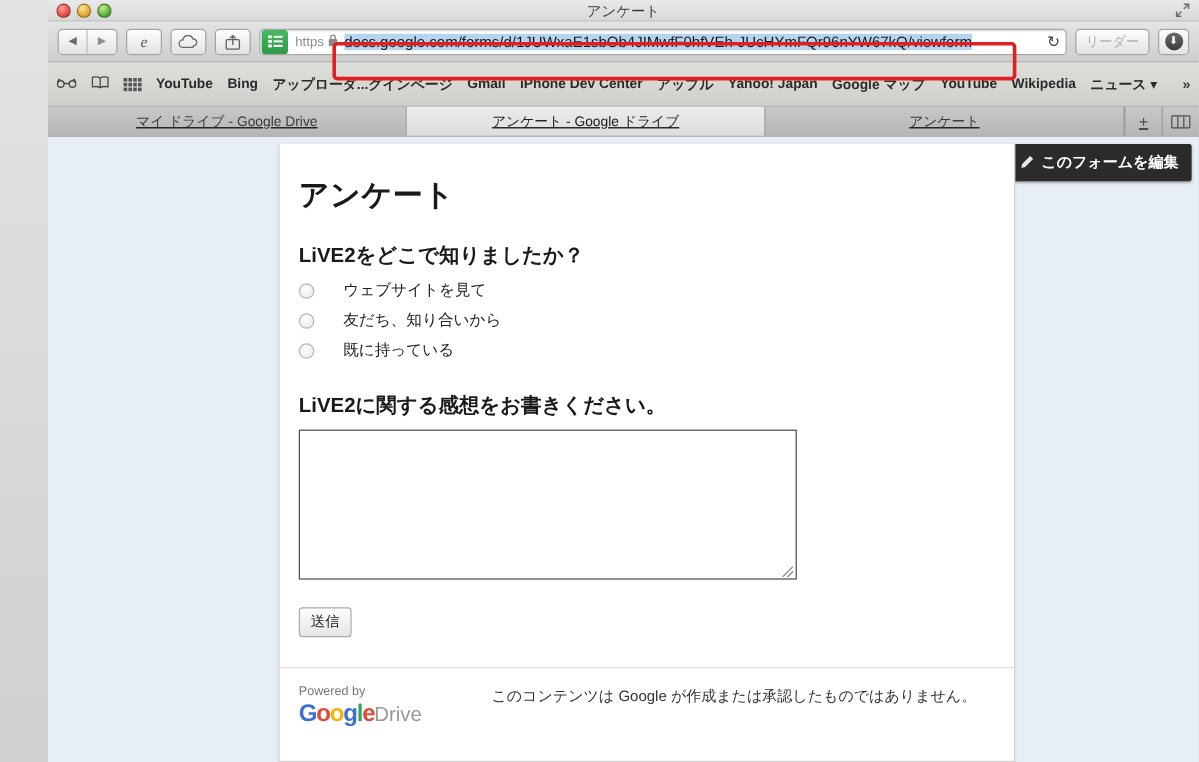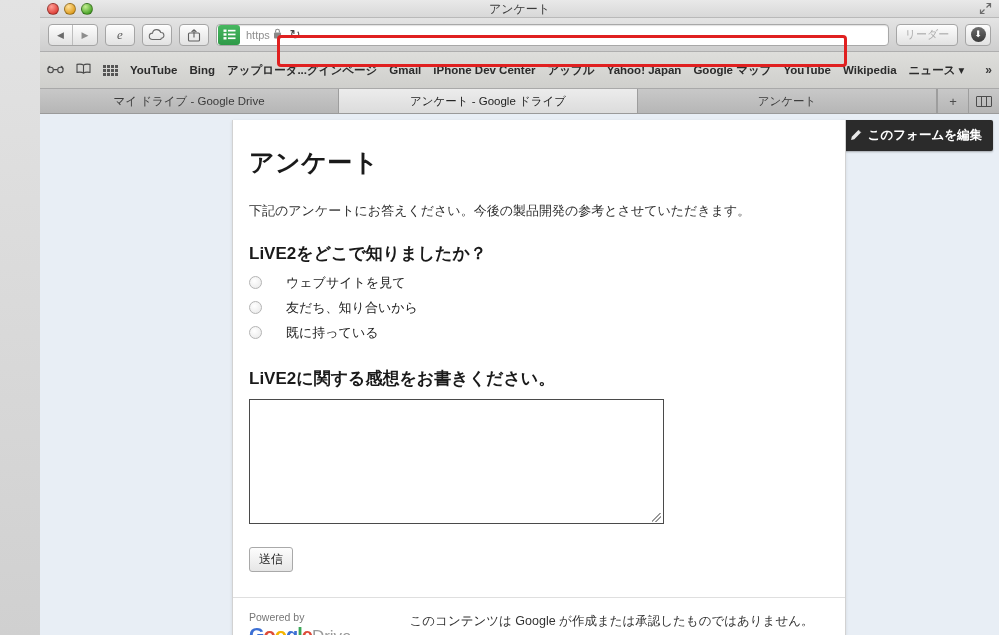--- a/index.html
+++ b/index.html
@@ -149,20 +149,21 @@
   .bm-grid i { background: #555; display: block; width: 3px; height: 3px; }
   .bm-item { cursor: default; }
   .bm-more { margin-left: auto; font-size: 12px; color: #3a3a3a; }
 
   
   .tabbar {
     height: 25px; flex: none;
     display: flex; align-items: stretch;
     background: linear-gradient(#c6c6c6, #b4b4b4);
     border-bottom: 1px solid #9a9a9a;
+    text-decoration: underline;
   }
   .tab {
     flex: 1;
     display: flex; align-items: center; justify-content: center;
     font-size: 11.5px; color: #3a3a3a;
     border-right: 1px solid #9d9d9d;
     background: linear-gradient(#c8c8c8, #b6b6b6);
     overflow: hidden; white-space: nowrap;
   }
   .tab.active {
@@ -347,20 +348,21 @@
               <rect x="5" y="8.4" width="7.5" height="1.7" fill="#fff"></rect>
             </svg>
         </span>
         <span class="https-label">https</span>
         <span class="lock">
           <svg width="9" height="11" viewBox="0 0 9 11">
               <rect x="1" y="4.6" width="7" height="5.8" rx="1" fill="#8a8a8a"></rect>
               <path d="M2.6 4.6V3.2a1.9 1.9 0 0 1 3.8 0v1.4" fill="none" stroke="#8a8a8a" stroke-width="1.1"></path>
             </svg>
         </span>
+        <span class="url-text"><span class="sel">docs.google.com/forms/d/1JUWxaE1sbOb4JIMwfF0hfVEh-JUcHYmFQr96nYW67kQ/viewform</span></span>
         <span class="reload">↻</span>
       </div>
       <div class="tb-btn reader-btn" style="margin-left:7px">リーダー</div>
     </div>
 
     <div class="dl-btn">
       <span class="dl-circle">⬇</span>
     </div>
 
     <div class="red-box"></div>
@@ -431,21 +433,20 @@
             <path d="M9.4 1.1l2.5 2.5" stroke="#b9b9b9" stroke-width="0.8"></path>
           </svg>
       </span>
       <span>このフォームを編集</span>
     </div>
 
     <div class="form-card">
       <div class="form-inner">
 
         <h1 class="form-title">アンケート</h1>
-        <p class="form-desc">下記のアンケートにお答えください。今後の製品開発の参考とさせていただきます。</p>
 
         <div>
           <div class="q-title">LiVE2をどこで知りましたか？</div>
 
           <div class="radio-row">
             <span class="radio"></span>
             <span class="radio-label">ウェブサイトを見て</span>
           </div>
           <div class="radio-row">
             <span class="radio"></span>

